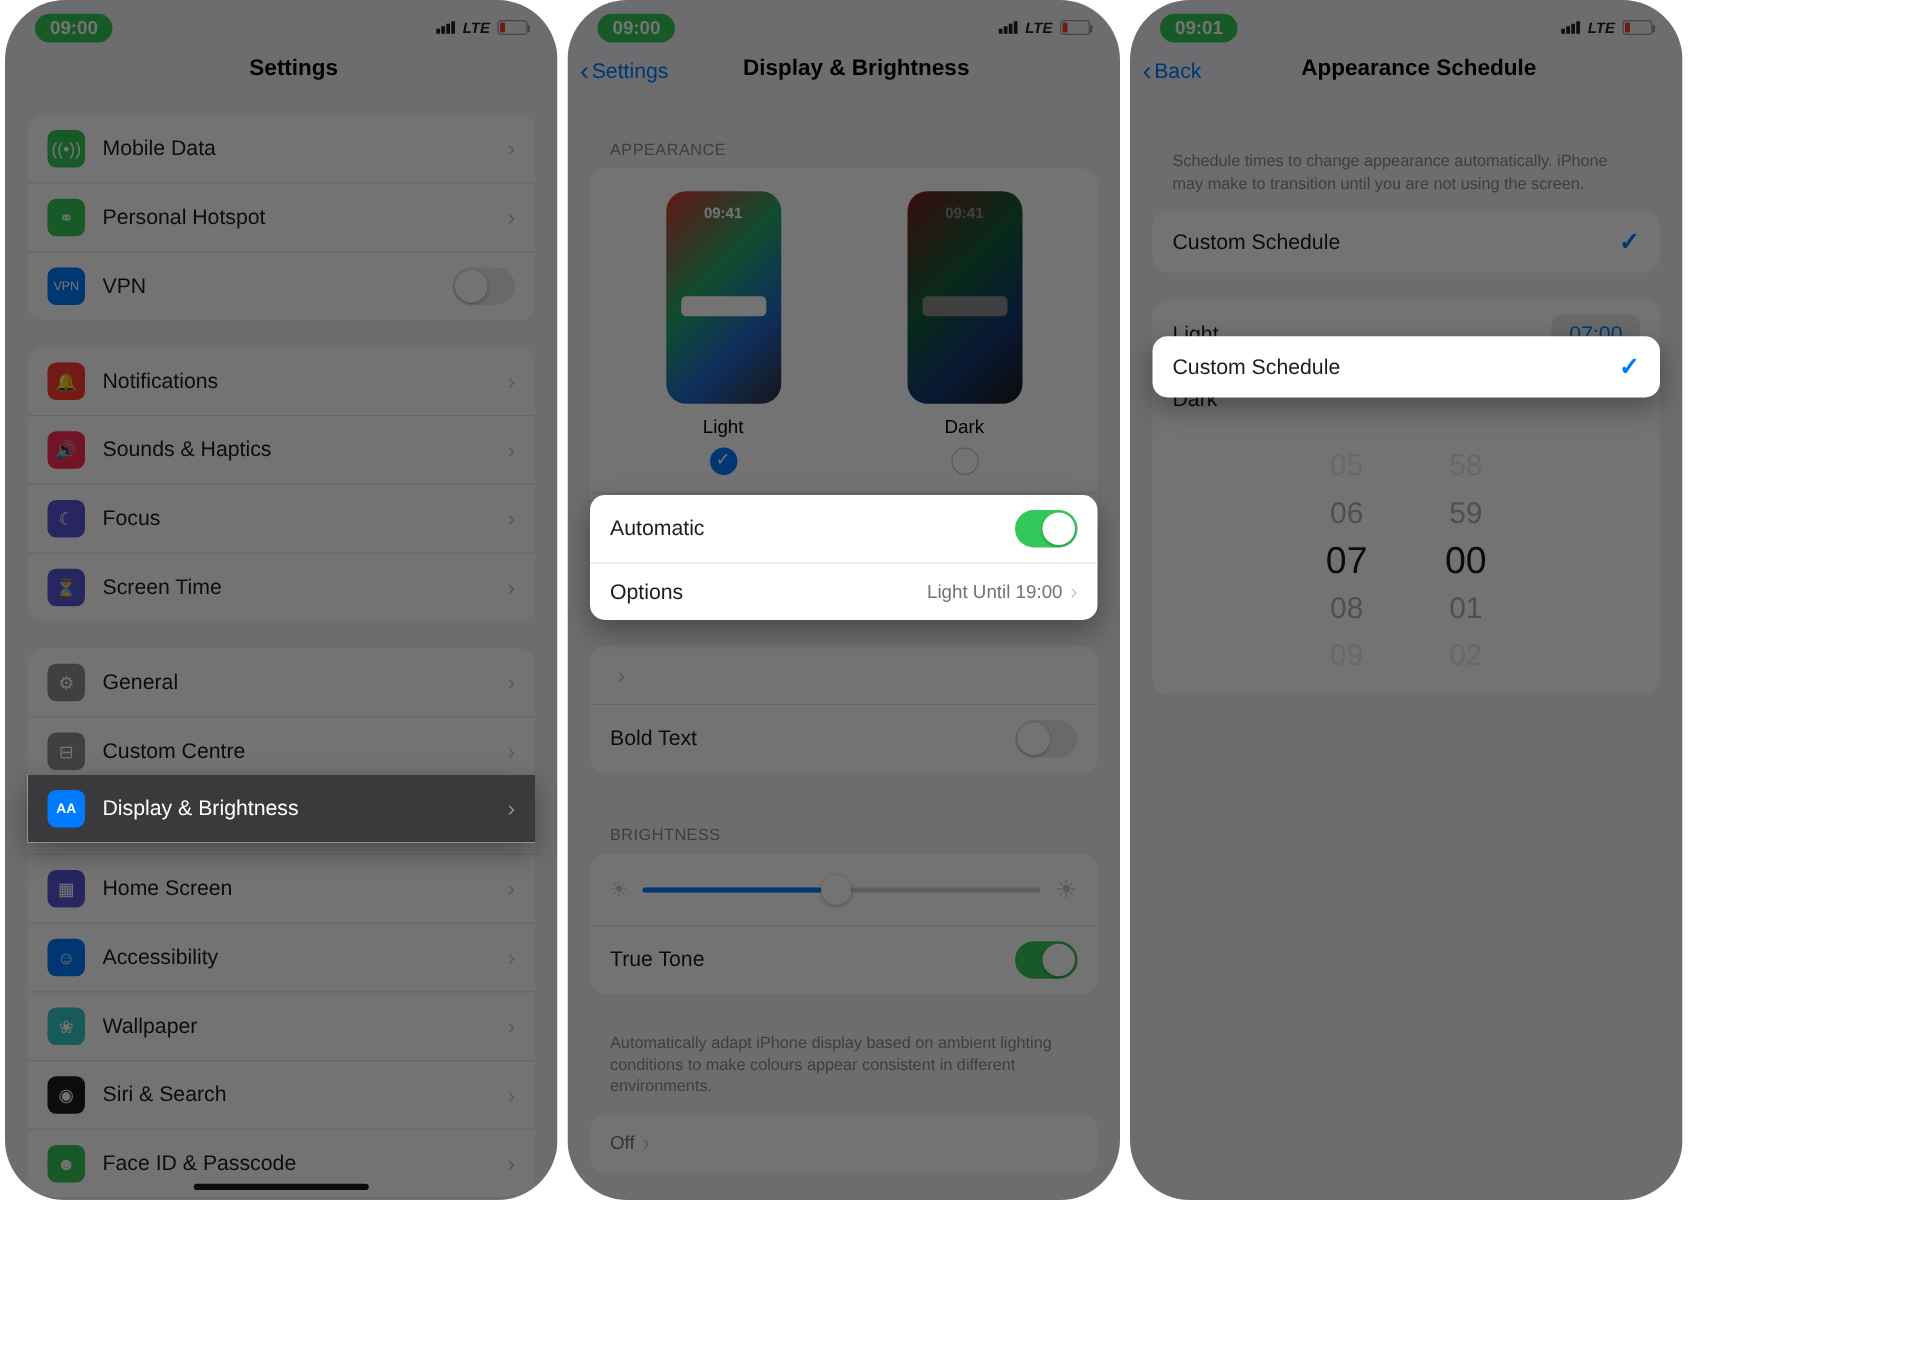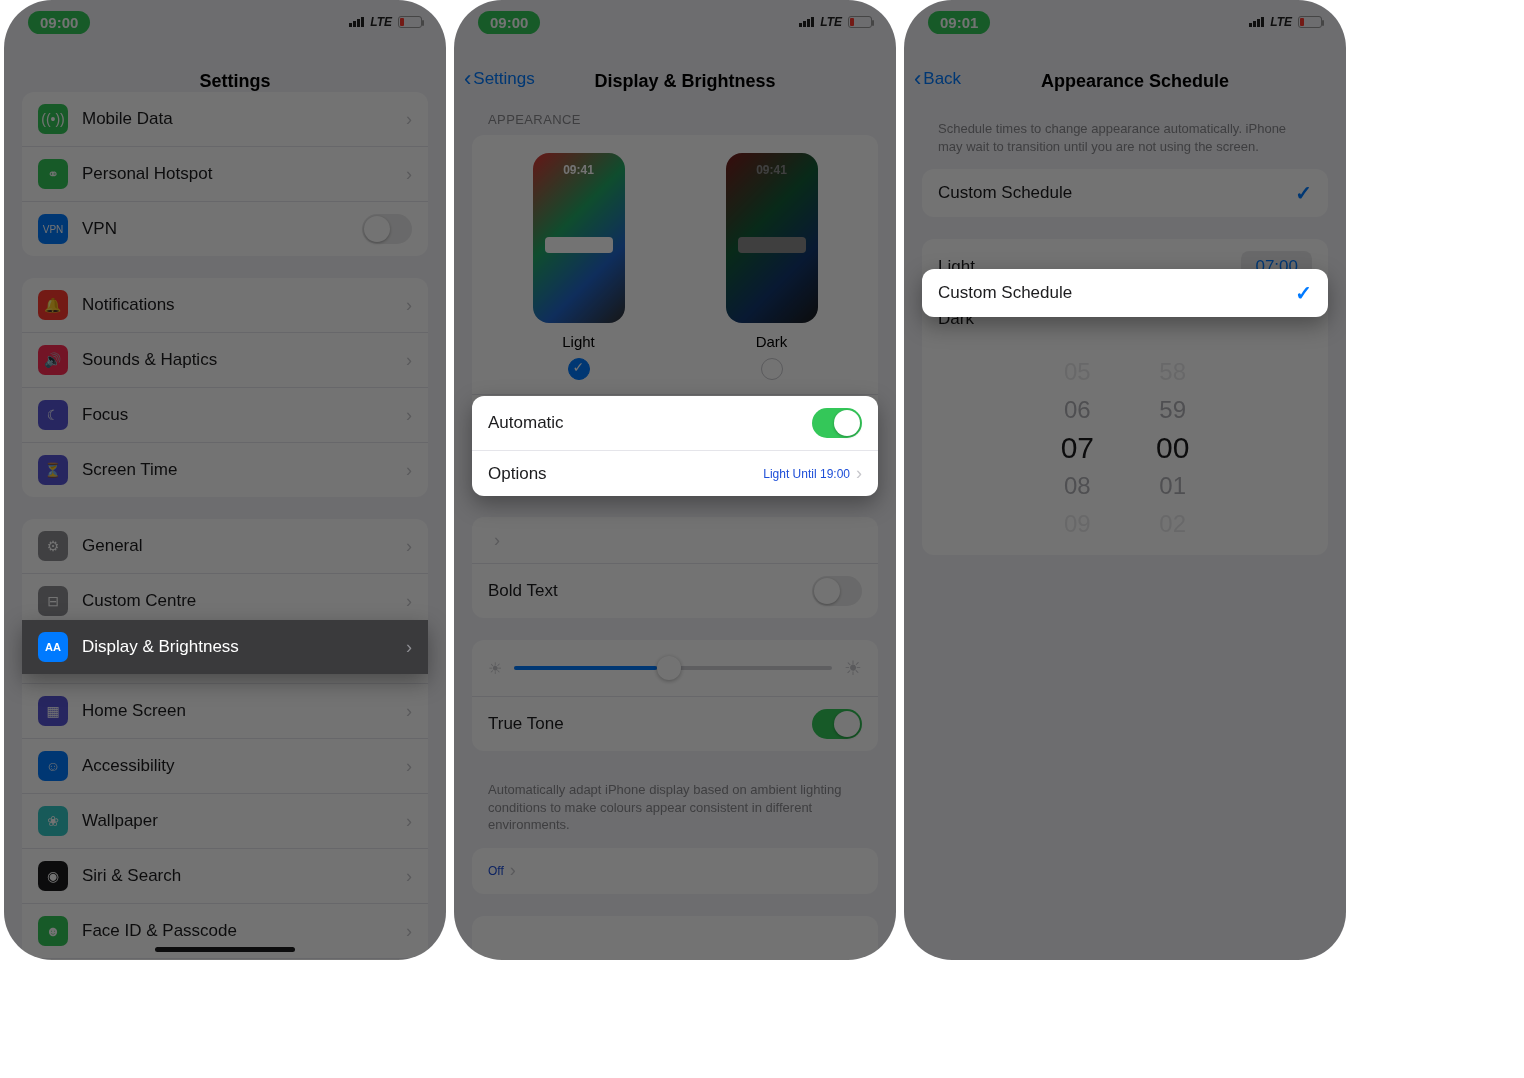--- a/index.html
+++ b/index.html
@@ -59,21 +59,21 @@
     .battery {
       width: 24px; height: 12px; border: 1px solid #999; border-radius: 3px;
       position: relative; display: inline-block;
     }
     .battery::after { content:""; position:absolute; right:-3px; top:3px; width:2px; height:6px; background:#999; border-radius:1px;}
     .battery-fill { position:absolute; left:1px; top:1px; bottom:1px; width:4px; background:#ff3b30; border-radius:1px;}
 
     .navbar {
       height: 48px;
       display: flex;
-      align-items: flex-end;
+      align-items: flex-start;
       justify-content: center;
       position: relative;
       font-size: 18px;
       font-weight: 600;
       padding-left: 20px;
     }
     .navbar .back {
       position: absolute;
       left: 10px;
       color: #007aff;
@@ -116,21 +116,21 @@
 
     .row .icon-square {
       width: 30px; height: 30px;
       border-radius: 7px;
       margin-right: 14px;
       display: flex; align-items: center; justify-content: center;
       color: #fff; font-size: 14px; flex-shrink: 0;
     }
     .row .label { flex: 1; }
     .row .chev { color: #c7c7cc; font-size: 18px; margin-left: 6px;}
-    .row .detail { color: #1d4ed8; font-size: 12px;}
+    .row .detail { color: #737373; font-size: 15px;}
 
     .toggle {
       width: 50px; height: 30px; border-radius: 15px; background: #e9e9ea; position: relative;
     }
     .toggle .knob {
       width: 26px; height: 26px; background: #fff; border-radius: 50%;
       position: absolute; top: 2px; left: 2px;
       box-shadow: 0 1px 3px rgba(0,0,0,0.3);
     }
     .toggle.on { background: #34c759; }
@@ -393,20 +393,21 @@
       <span class="chev">›</span>
     </div>
     <div class="row">
       <span class="label">Bold Text</span>
       <div class="toggle">
           <div class="knob"></div>
         </div>
     </div>
   </div>
 
+  <div class="section-header">Brightness</div>
   <div class="group">
     <div class="bright-row">
       <span class="sun">☀</span>
       <div class="slider-track">
         <div class="slider-fill"></div>
           <div class="slider-thumb"></div>
       </div>
       <span class="sun" style="font-size:20px">☀</span>
     </div>
     <div class="row">
@@ -465,21 +466,21 @@
     </span>
   </div>
   <div class="navbar">
     <div class="back">
       <span class="chevron-left">‹</span>
       <span>Back</span>
     </div>
     <span>Appearance Schedule</span>
   </div>
 
-  <div class="section-footer" style="padding-top:28px">Schedule times to change appearance automatically. iPhone may wait to transition until you are not using the screen.</div>
+  <div class="section-footer" style="padding-top:28px">Schedule times to change appearance automatically. iPhone may make to transition until you are not using the screen.</div>
 
   <div class="group">
     <div class="row">
       <span class="label">Custom Schedule</span>
       <span class="checkmark">✓</span>
     </div>
   </div>
 
   <div class="group">
     <div class="row">

